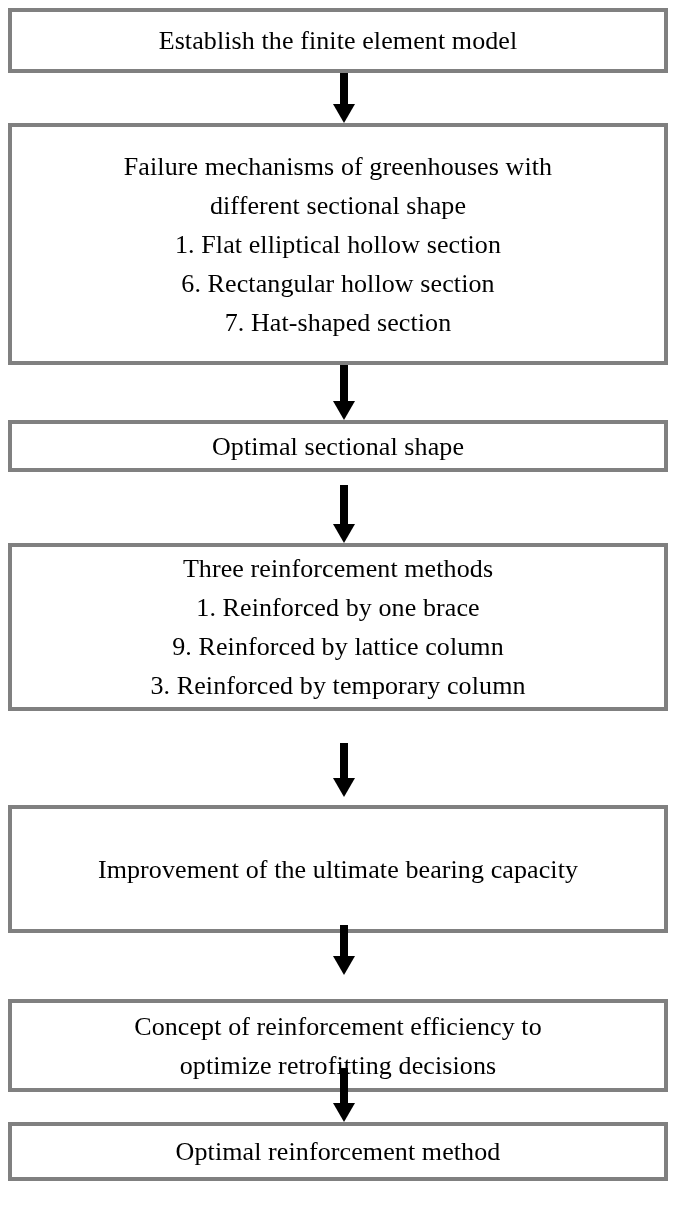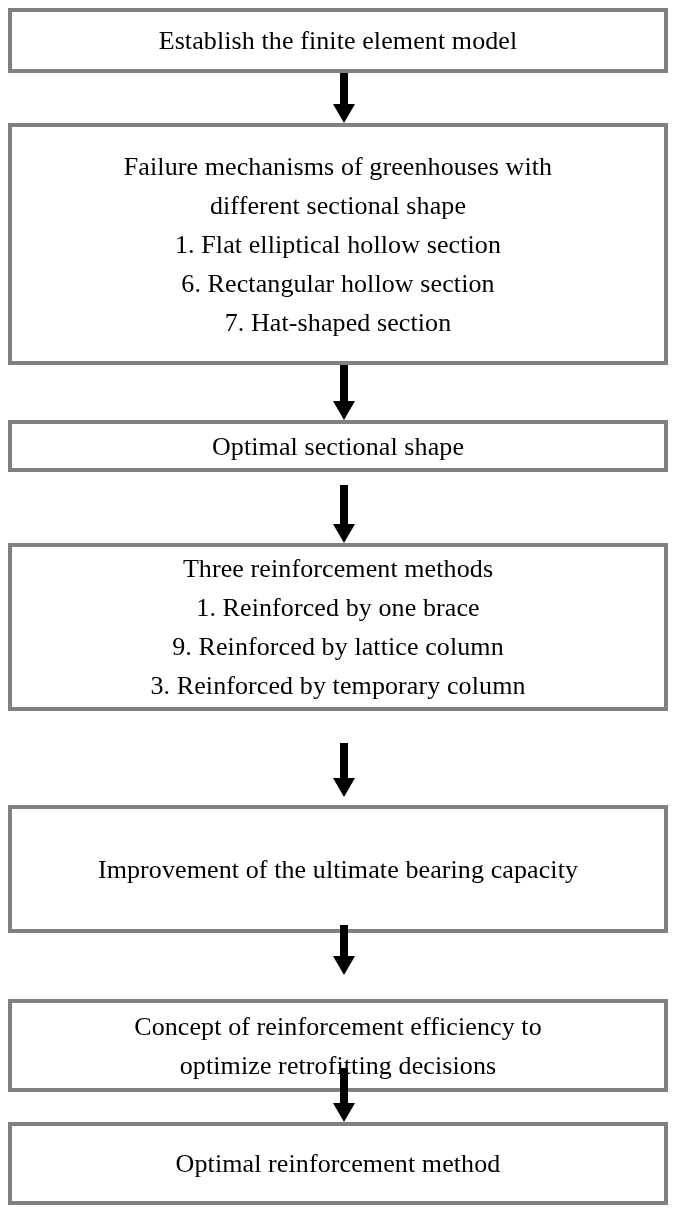--- a/index.html
+++ b/index.html
@@ -148,17 +148,17 @@
     <span class="node-line">optimize retrofitting decisions</span>
   </div>
 
   <div class="connector" style="top:1068px; height:54px;">
     <div class="arrow">
       <div class="stem" style="height:35px;"></div>
       <div class="head"></div>
     </div>
   </div>
 
-  <div class="node" style="top:1122px; height:83px;">
+  <div class="node" style="top:1122px; height:59px;">
     <span class="node-line">Optimal reinforcement method</span>
   </div>
 
 </div>
 
 </body></html>

